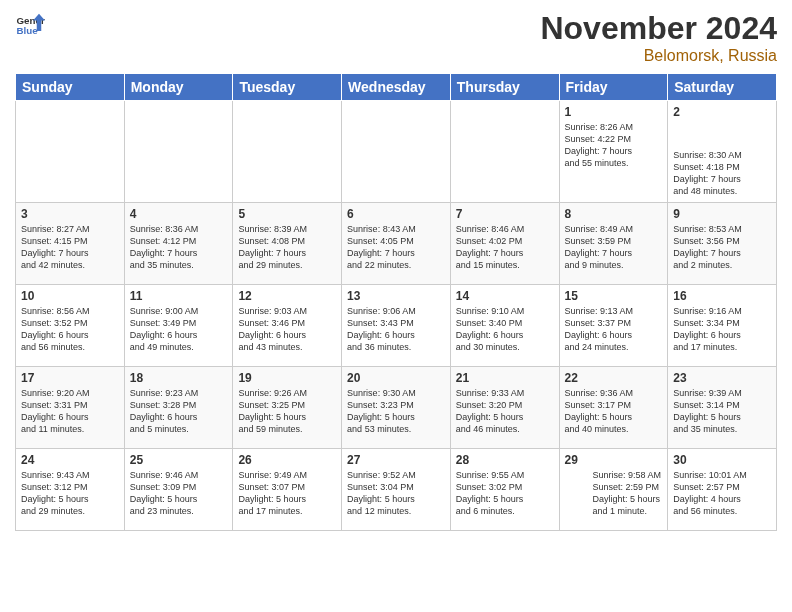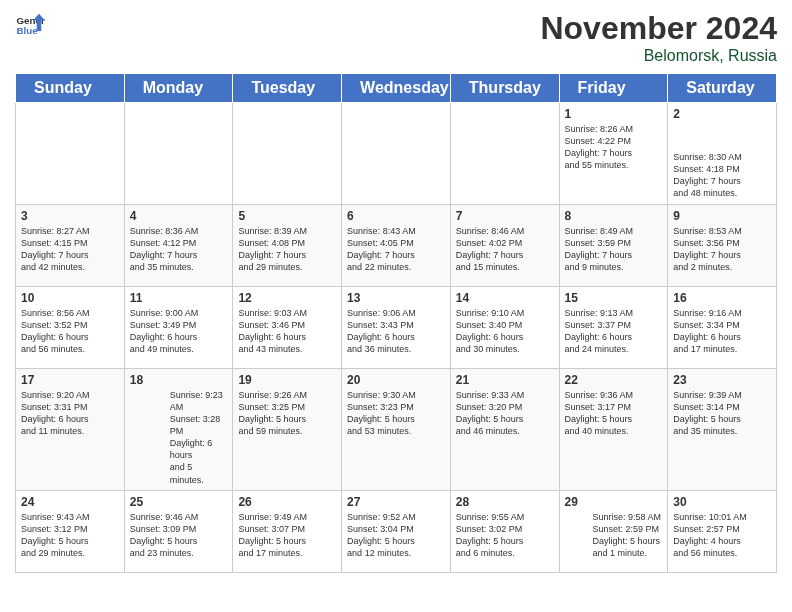--- a/index.html
+++ b/index.html
@@ -32,34 +32,34 @@
     .title-block {
       text-align: right;
     }
     .month-title {
       font-size: 32px;
       font-weight: bold;
       color: #333;
     }
     .location-title {
       font-size: 16px;
-      color: #14532d;
+      color: #a16207;
     }
     table {
       width: 100%;
       border-collapse: collapse;
       table-layout: fixed;
     }
     thead tr th {
       background-color: #4472c4;
       color: #fff;
-      font-size: 16px;
+      font-size: 14px;
       font-weight: bold;
       text-align: left;
-      padding: 5px 18px;
+      padding: 5px 6px;
       border: 1px solid #fff;
     }
     tbody tr td {
       vertical-align: top;
       border: 1px solid #ccc;
       padding: 4px 5px;
       font-size: 9.5px;
       color: #333;
       height: 82px;
     }
@@ -240,21 +240,21 @@
         <tr>
           <td>
             <span class="day-number">17</span>
             <div class="day-info" style="white-space: pre-line;">Sunrise: 9:20 AM
 Sunset: 3:31 PM
 Daylight: 6 hours
 and 11 minutes.</div>
           </td>
           <td>
             <span class="day-number">18</span>
-            <div class="day-info" style="white-space: pre-line; margin-left: 40px;">Sunrise: 9:23 AM
+            <div class="day-info" style="white-space: pre-line;">Sunrise: 9:23 AM
 Sunset: 3:28 PM
 Daylight: 6 hours
 and 5 minutes.</div>
           </td>
           <td>
             <span class="day-number">19</span>
             <div class="day-info" style="white-space: pre-line;">Sunrise: 9:26 AM
 Sunset: 3:25 PM
 Daylight: 5 hours
 and 59 minutes.</div>

